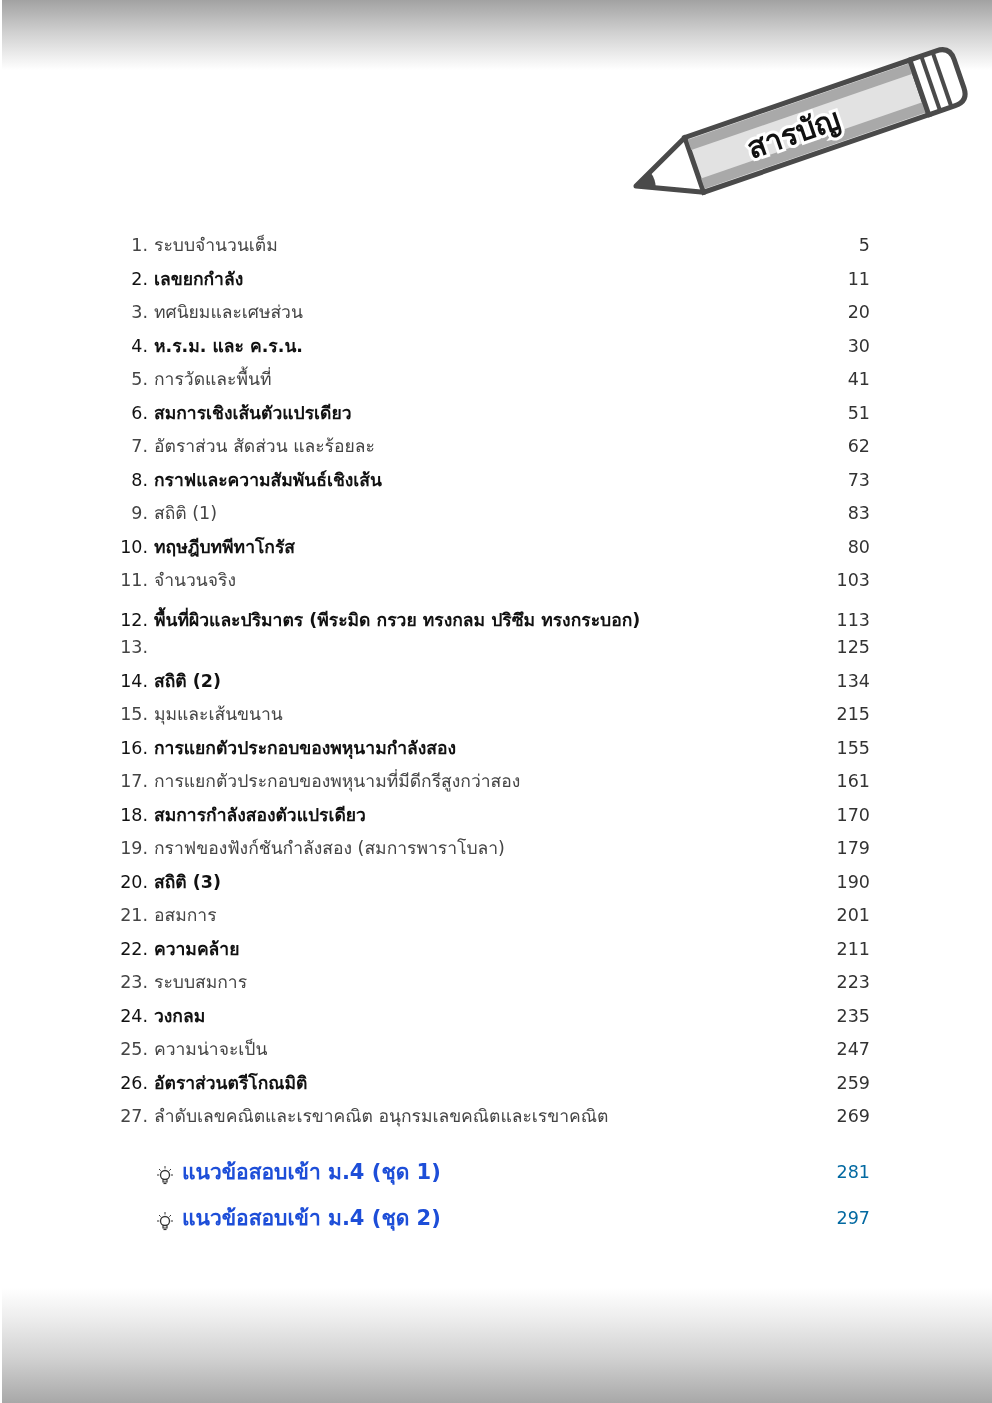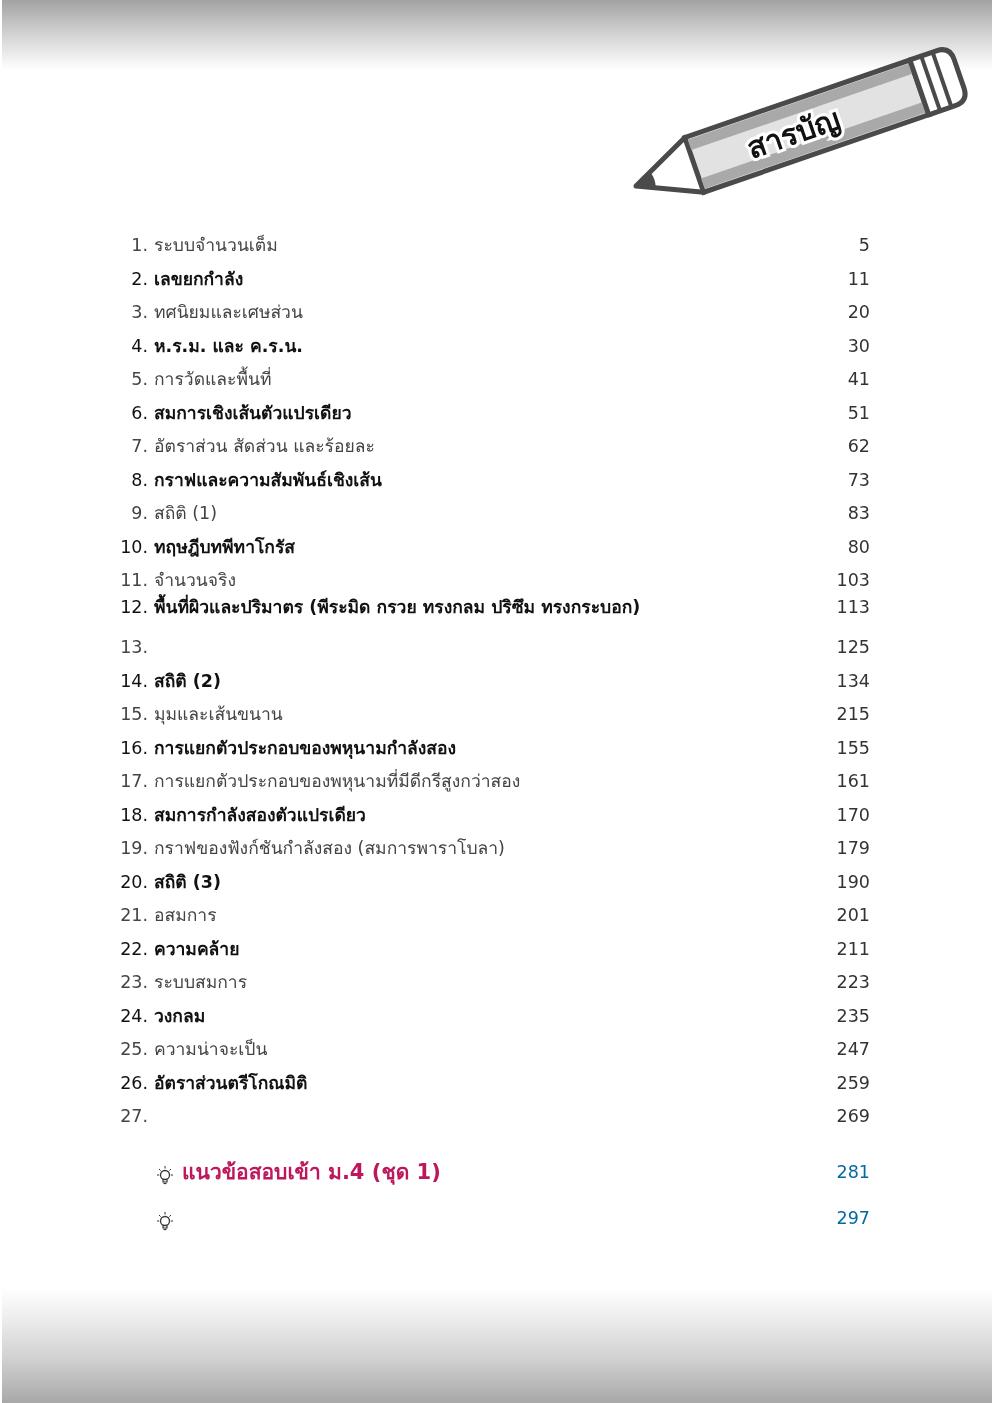--- a/index.html
+++ b/index.html
@@ -32,21 +32,21 @@
   .row .title { position: absolute; left: 154px; white-space: nowrap; }
   .row .page { position: absolute; right: 122px; text-align: right; }
   .row.light { color: #3a3a3a; font-weight: normal; }
   .row.light .title, .row.light .num { color: #444; }
   .row.bold { color: #111; }
   .row.bold .title { font-weight: bold; }
   .row .page { color: #333; font-weight: normal; }
   .exam { position: absolute; left: 0; width: 992px; height: 40px; line-height: 40px; }
   .exam .icon { position: absolute; left: 156px; top: 10px; width: 18px; height: 22px; }
   .exam .title {
-    position: absolute; left: 182px; font-weight: bold; font-size: 21px; color: #be185d; white-space: nowrap;
+    position: absolute; left: 182px; font-weight: bold; font-size: 21px; color: #1d4ed8; white-space: nowrap;
   }
   .exam .page { position: absolute; right: 122px; font-size: 17.5px; color: #0369a1; }
 </style>
 </head>
 <body>
 
 <div class="top-band"></div>
 
 <div class="pencil">
   <svg width="392" height="180" viewBox="0 0 392 180">
@@ -123,21 +123,21 @@
   <div class="row bold" style="top:301.5px">
     <span class="num">10.</span>
     <span class="title">ทฤษฎีบทพีทาโกรัส</span>
     <span class="page">80</span>
   </div>
   <div class="row light" style="top:335px">
     <span class="num">11.</span>
     <span class="title">จำนวนจริง</span>
     <span class="page">103</span>
   </div>
-  <div class="row bold" style="top:362px">
+  <div class="row bold" style="top:375px">
     <span class="num">12.</span>
     <span class="title">พื้นที่ผิวและปริมาตร (พีระมิด กรวย ทรงกลม ปริซึม ทรงกระบอก)</span>
     <span class="page">113</span>
   </div>
   <div class="row light" style="top:402px">
     <span class="num">13.</span>
     <span class="page">125</span>
   </div>
   <div class="row bold" style="top:435.5px">
     <span class="num">14.</span>
@@ -199,20 +199,21 @@
     <span class="title">ความน่าจะเป็น</span>
     <span class="page">247</span>
   </div>
   <div class="row bold" style="top:837.5px">
     <span class="num">26.</span>
     <span class="title">อัตราส่วนตรีโกณมิติ</span>
     <span class="page">259</span>
   </div>
   <div class="row light" style="top:871px">
     <span class="num">27.</span>
+    <span class="title">ลำดับเลขคณิตและเรขาคณิต อนุกรมเลขคณิตและเรขาคณิต</span>
     <span class="page">269</span>
   </div>
 
   <div class="exam" style="top:924px">
     <span class="icon">
       <svg width="18" height="22" viewBox="0 0 18 22">
         <circle cx="9" cy="10" r="4.5" fill="none" stroke="#333" stroke-width="1.3"></circle>
         <path d="M7,14.5 L7,17 L11,17 L11,14.5" fill="none" stroke="#333" stroke-width="1.2"></path>
         <line x1="7.5" y1="18.5" x2="10.5" y2="18.5" stroke="#333" stroke-width="1.2"></line>
         <line x1="9" y1="1" x2="9" y2="3.5" stroke="#333" stroke-width="1"></line>
@@ -231,17 +232,18 @@
         <circle cx="9" cy="10" r="4.5" fill="none" stroke="#333" stroke-width="1.3"></circle>
         <path d="M7,14.5 L7,17 L11,17 L11,14.5" fill="none" stroke="#333" stroke-width="1.2"></path>
         <line x1="7.5" y1="18.5" x2="10.5" y2="18.5" stroke="#333" stroke-width="1.2"></line>
         <line x1="9" y1="1" x2="9" y2="3.5" stroke="#333" stroke-width="1"></line>
         <line x1="1" y1="10" x2="3.2" y2="10" stroke="#333" stroke-width="1"></line>
         <line x1="14.8" y1="10" x2="17" y2="10" stroke="#333" stroke-width="1"></line>
         <line x1="3" y1="4" x2="4.6" y2="5.6" stroke="#333" stroke-width="1"></line>
         <line x1="15" y1="4" x2="13.4" y2="5.6" stroke="#333" stroke-width="1"></line>
       </svg>
     </span>
+    <span class="title">แนวข้อสอบเข้า ม.4 (ชุด 2)</span>
     <span class="page">297</span>
   </div>
 </div>
 
 <div class="bottom-band"></div>
 
 </body></html>

